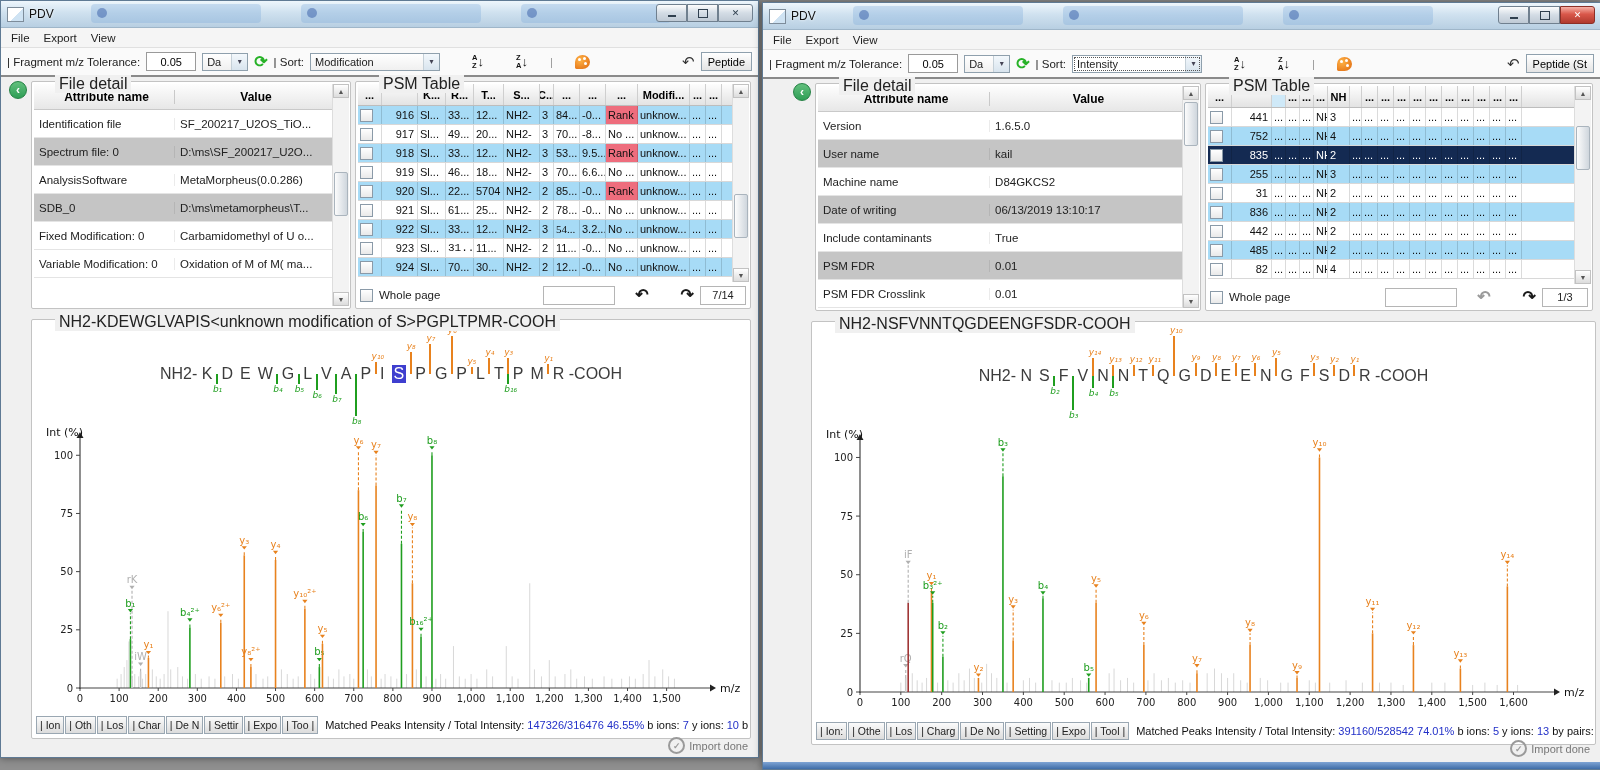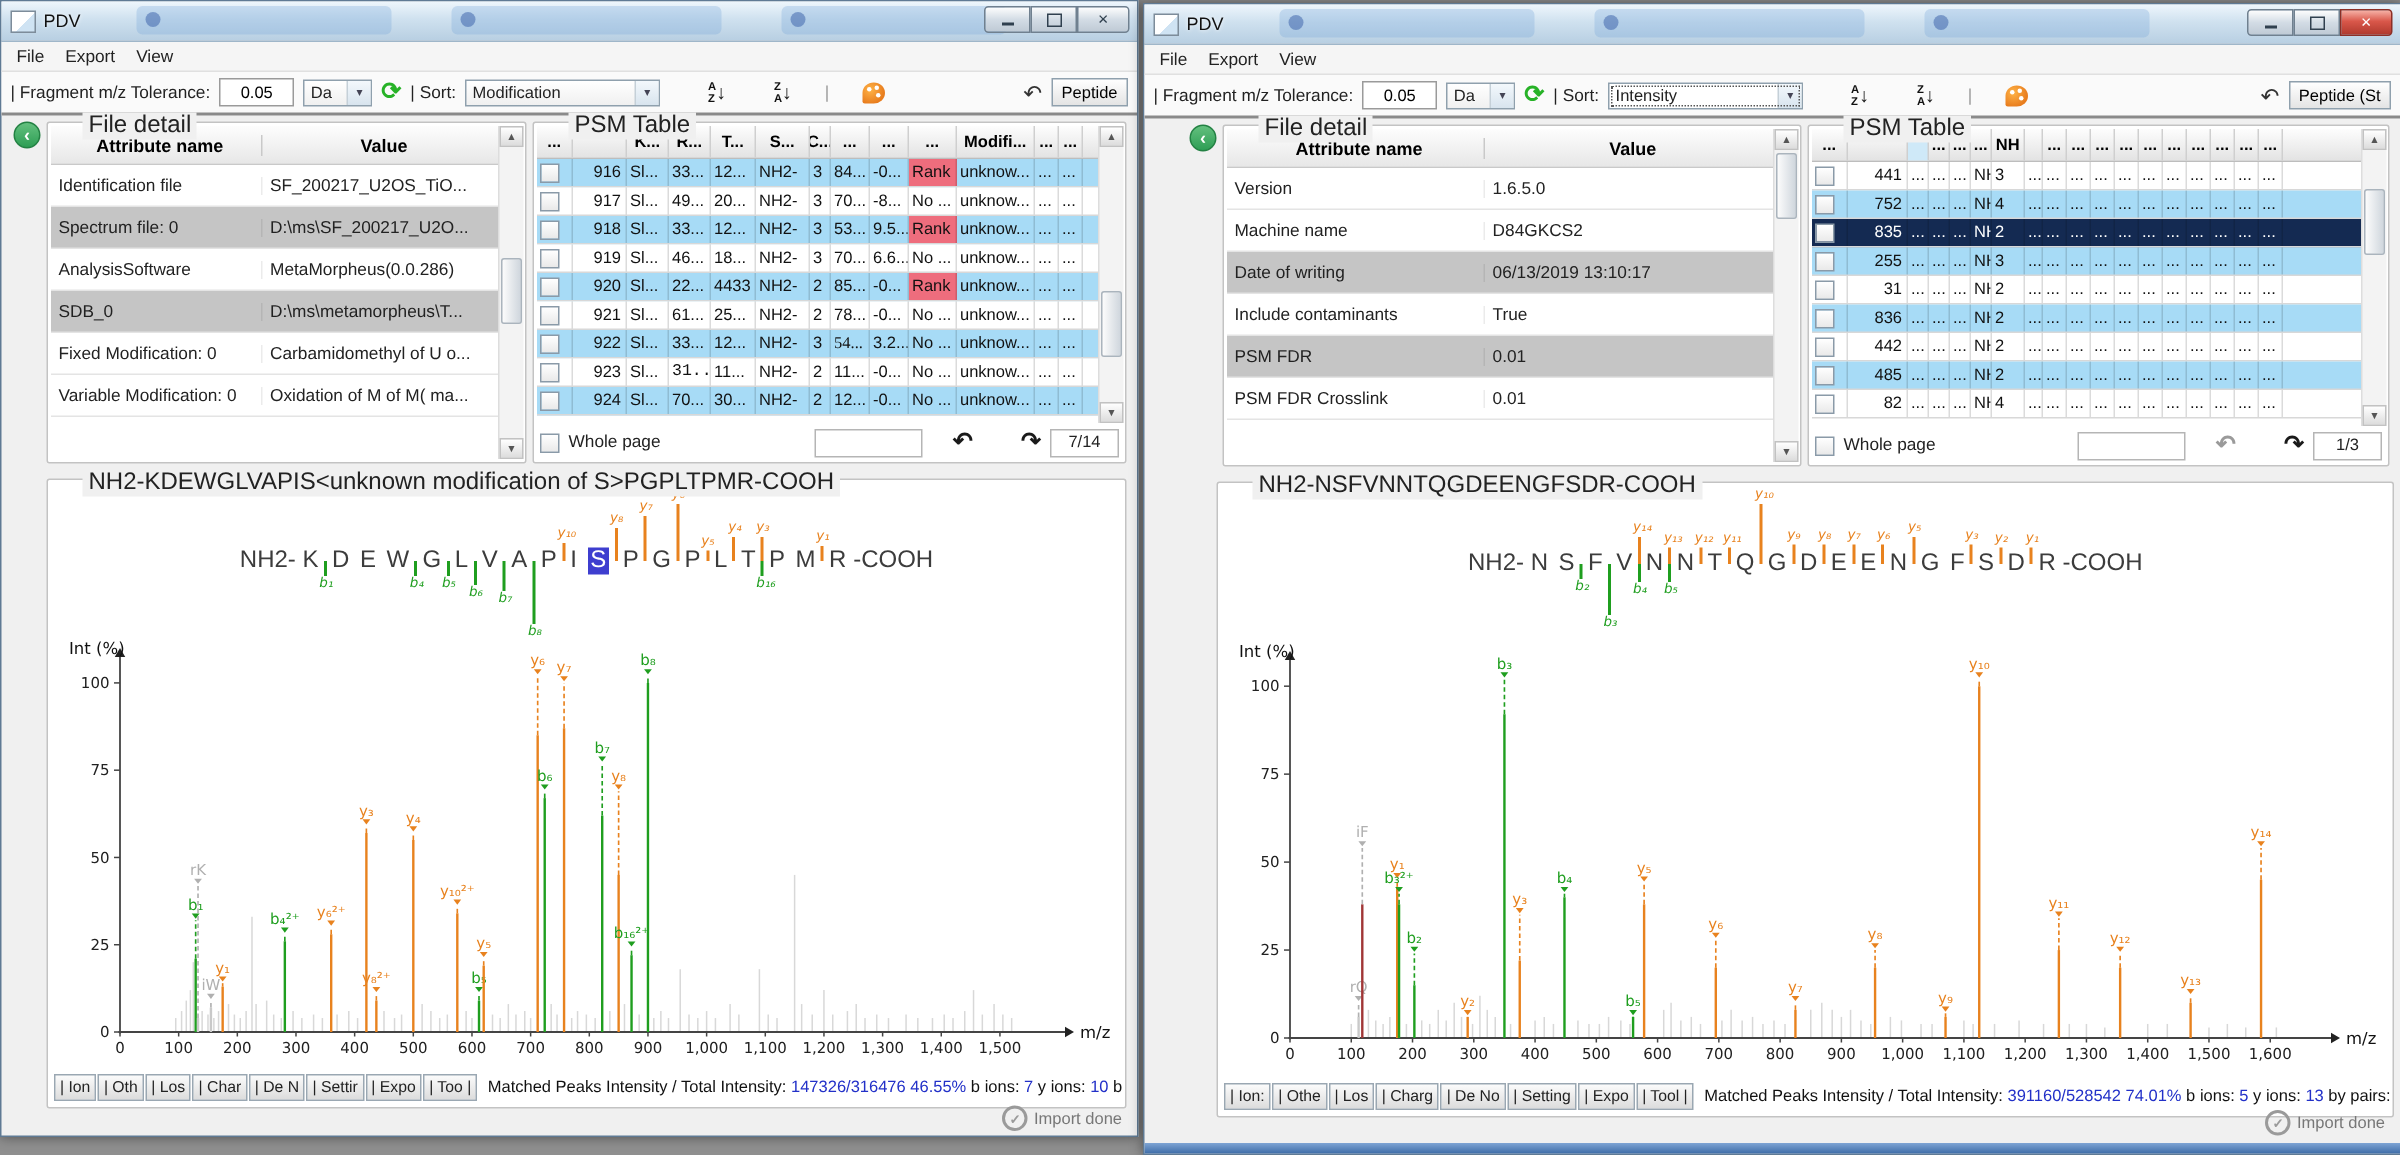--- a/index.html
+++ b/index.html
@@ -330,21 +330,21 @@
             <span class="c" style="width: 16px;">...</span>
             <span class="c" style="width: 16px;">...</span>
           </div>
           <div class="psm-row blue">
             <span class="c" style="width: 24px;">
               <span class="cbx"></span>
             </span>
             <span class="c num" style="width: 36px;">920</span>
             <span class="c" style="width: 28px;">Sl...</span>
             <span class="c" style="width: 28px;">22...</span>
-            <span class="c" style="width: 30px;">4433</span>
+            <span class="c" style="width: 30px;">5704</span>
             <span class="c" style="width: 36px;">NH2-</span>
             <span class="c" style="width: 14px;">2</span>
             <span class="c" style="width: 26px;">85...</span>
             <span class="c" style="width: 26px;">-0...</span>
             <span class="c red" style="width: 32px;">Rank</span>
             <span class="c" style="width: 52px;">unknow...</span>
             <span class="c" style="width: 16px;">...</span>
             <span class="c" style="width: 16px;">...</span>
           </div>
           <div class="psm-row">
@@ -808,20 +808,24 @@
       <span class="panel-title">File detail</span>
       <div class="fd-body" id="fd-right">
           <div class="fd-head">
             <span class="fd-c1">Attribute name</span>
             <span class="fd-c2" style="border-left: 1px solid rgb(201, 201, 201);">Value</span>
           </div>
           <div class="fd-row">
             <span class="fd-c1">Version</span>
             <span class="fd-c2">1.6.5.0</span>
           </div>
+          <div class="fd-row alt">
+            <span class="fd-c1">User name</span>
+            <span class="fd-c2">kail</span>
+          </div>
           <div class="fd-row">
             <span class="fd-c1">Machine name</span>
             <span class="fd-c2">D84GKCS2</span>
           </div>
           <div class="fd-row alt">
             <span class="fd-c1">Date of writing</span>
             <span class="fd-c2">06/13/2019 13:10:17</span>
           </div>
           <div class="fd-row">
             <span class="fd-c1">Include contaminants</span>

